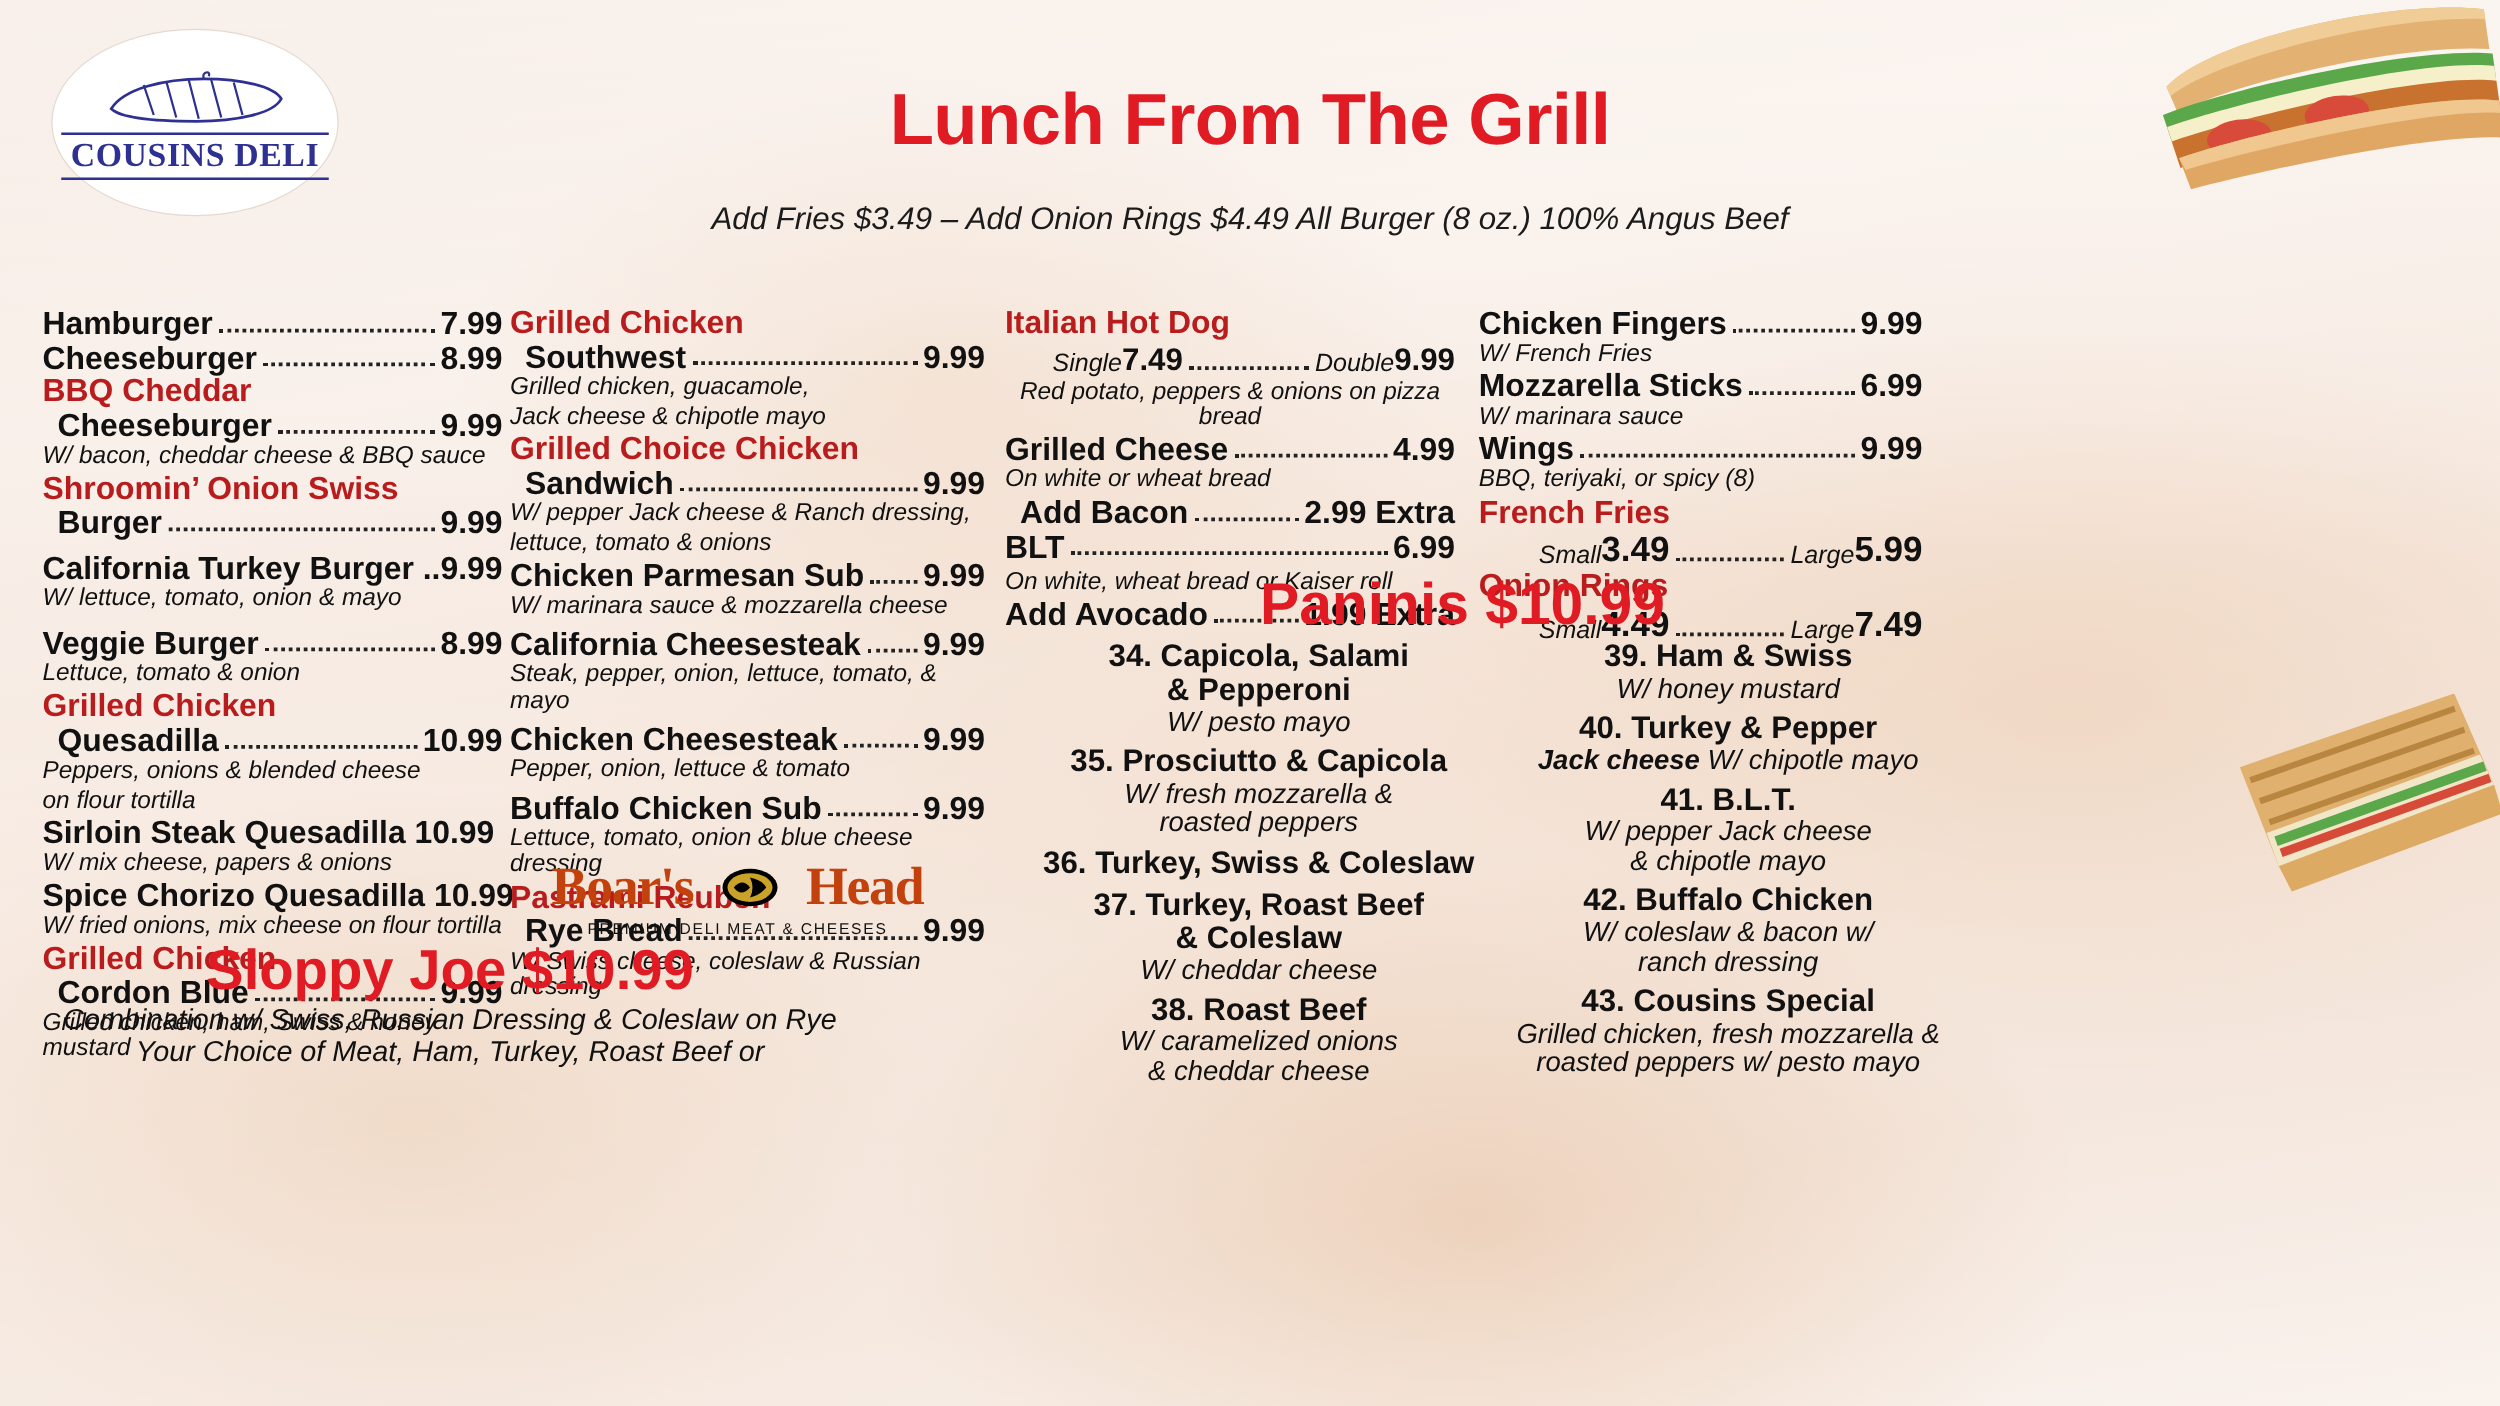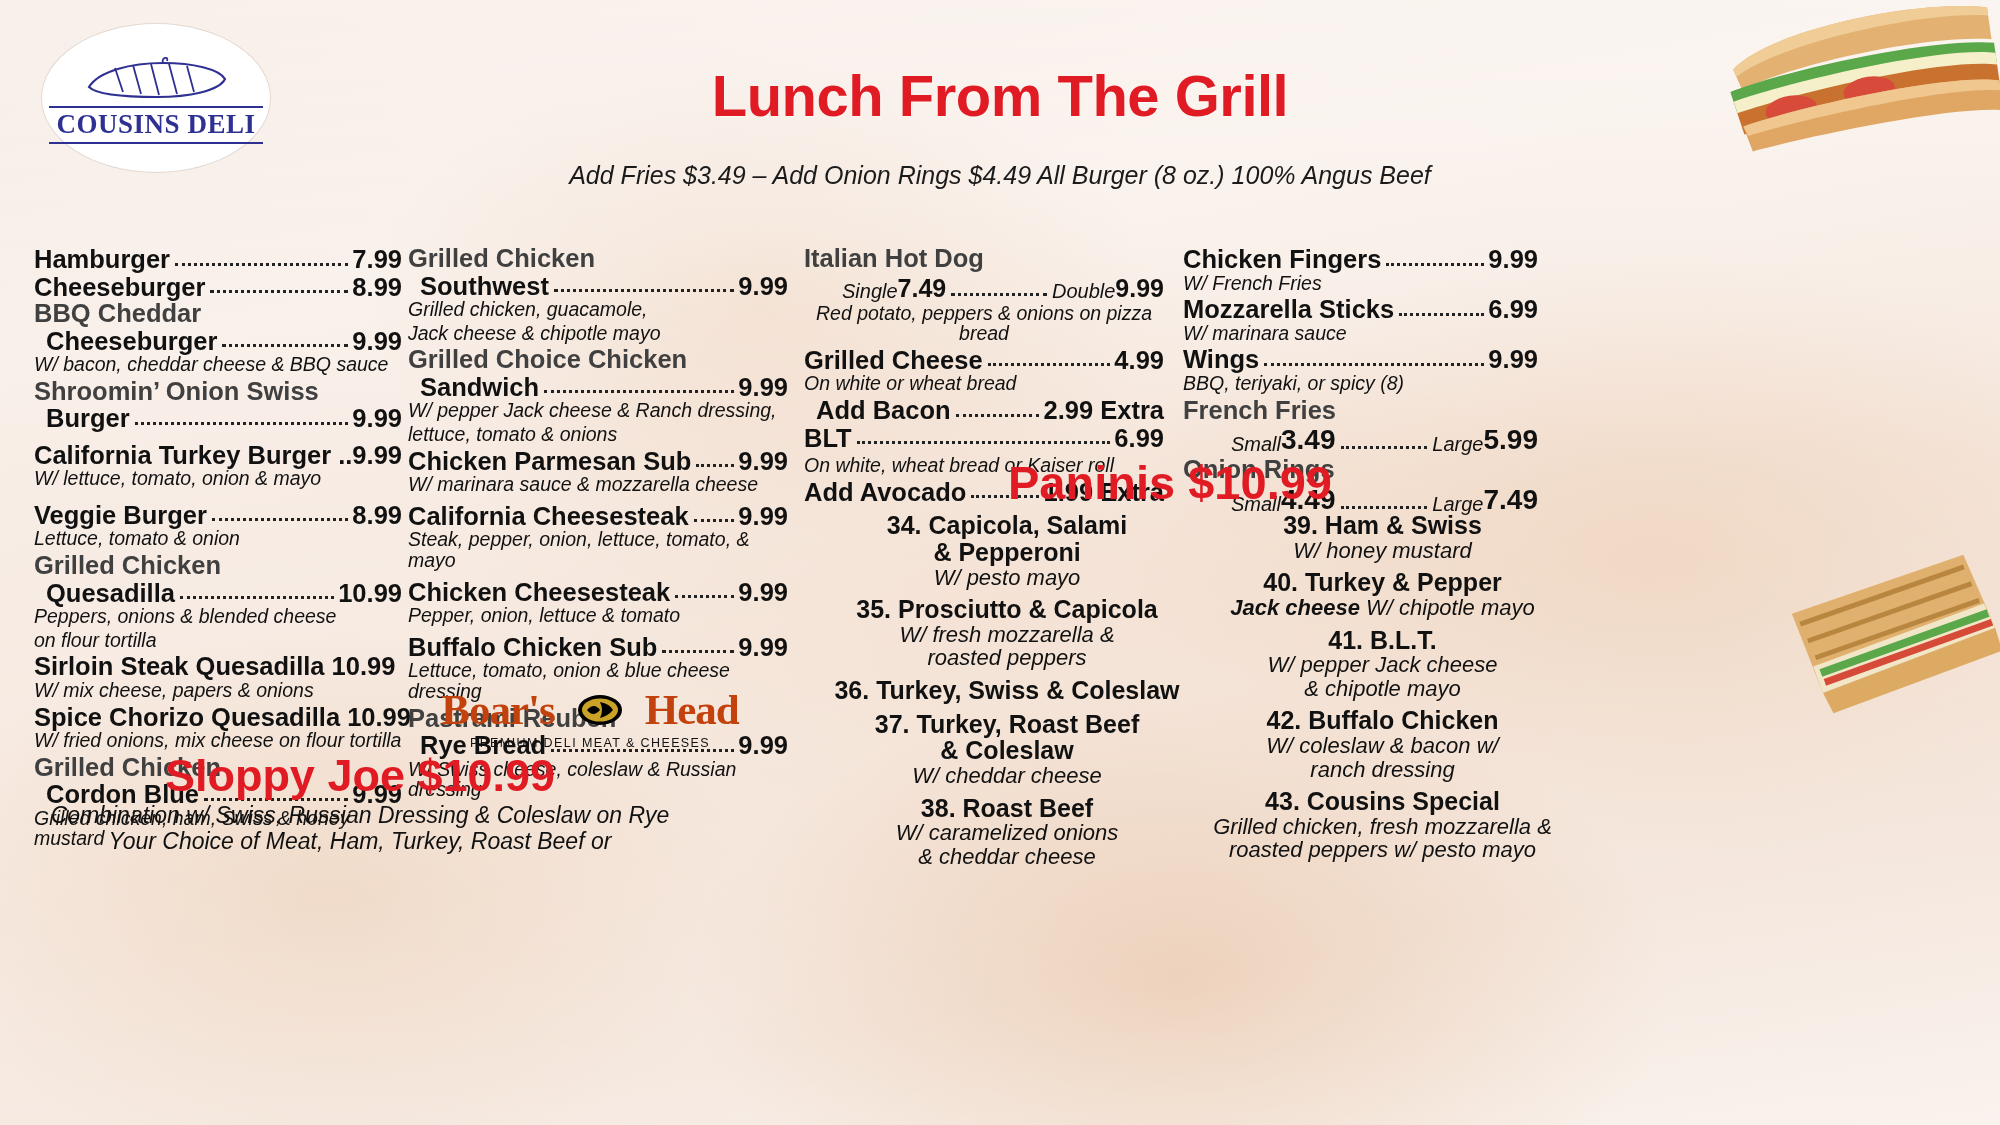--- a/index.html
+++ b/index.html
@@ -62,21 +62,21 @@
   .item{
     display:flex;align-items:flex-end;
     font-size:25.5px;font-weight:bold;color:#111;line-height:1.04;
     margin-top:1px;white-space:nowrap;
   }
   .item .nm{flex:0 0 auto;}
   .item .dots{
     flex:1 1 auto;border-bottom:3px dotted #222;margin:0 4px 7px 5px;min-width:14px;height:1px;
   }
   .item .pr{flex:0 0 auto;}
-  .wrapname{font-size:25.5px;font-weight:bold;color:#404040;line-height:1.04;}
+  .wrapname{font-size:25.5px;font-weight:bold;color:#b91c1c;line-height:1.04;}
   .indent{padding-left:12px;}
   .desc{
     font-size:19.5px;font-style:italic;color:#111;line-height:1.06;margin:0 0 3px;
   }
   .gap{height:9px;}
   .smallgap{height:4px;}
   
   .sl{
     display:flex;align-items:flex-end;font-size:20px;font-style:italic;color:#111;
     margin-top:1px;padding-left:48px;

